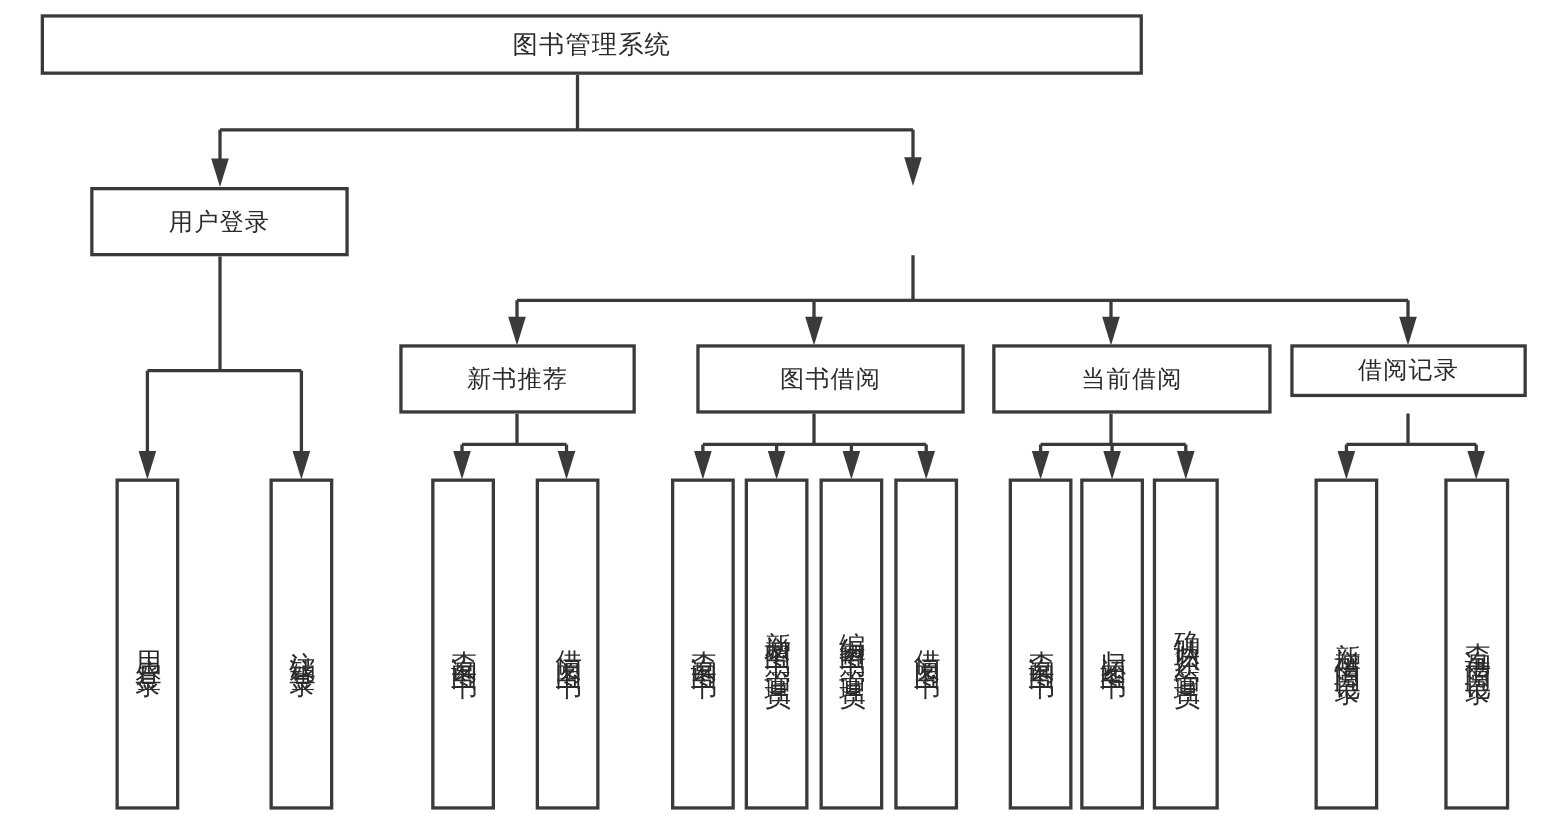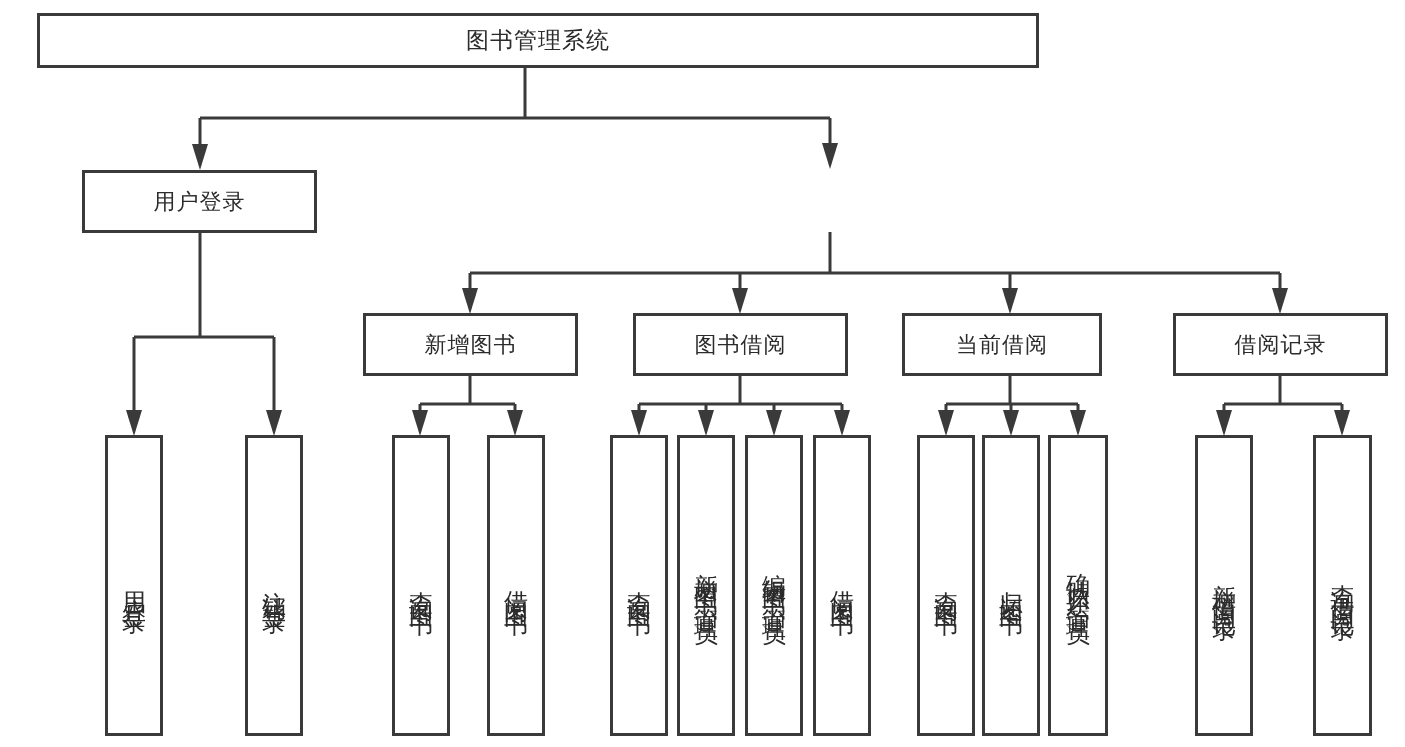--- a/index.html
+++ b/index.html
@@ -109,29 +109,29 @@
 
   <div class="node root-box" style="left:21px; top:13px; width:1002px; height:55px;margin-left:16px;">
     <span class="hl">图书管理系统</span>
   </div>
 
   <div class="node" style="left:82px; top:170px; width:235px; height:63px;">
     <span class="hl">用户登录</span>
   </div>
 
   <div class="node" style="left:363px; top:313px; width:215px; height:63px;">
-    <span class="hl">新增图书</span>
+    <span class="hl">新书推荐</span>
   </div>
-  <div class="node" style="left:633px; top:313px; width:215px; height:63px;">
+  <div class="node" style="left:633px; top:313px; width:244px; height:63px;">
     <span class="hl">图书借阅</span>
   </div>
-  <div class="node" style="left:902px; top:313px; width:200px; height:63px;">
+  <div class="node" style="left:902px; top:313px; width:254px; height:63px;">
     <span class="hl">当前借阅</span>
   </div>
-  <div class="node" style="left:1173px; top:313px; width:215px; height:63px;">
+  <div class="node" style="left:1173px; top:313px; width:215px; height:48px;">
     <span class="hl">借阅记录</span>
   </div>
 
   <div class="node" style="left:105px; top:435px; width:58px; height:301px;">
     <span class="vl">用户登录</span>
   </div>
   <div class="node" style="left:245px; top:435px; width:58px; height:301px;">
     <span class="vl">注销登录</span>
   </div>
 

